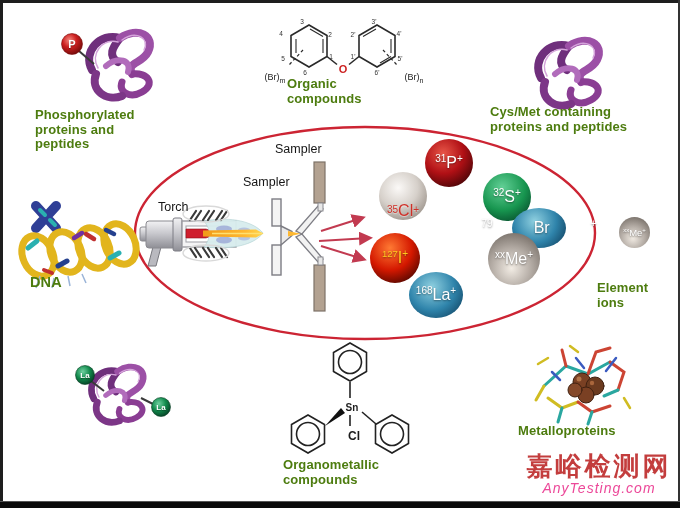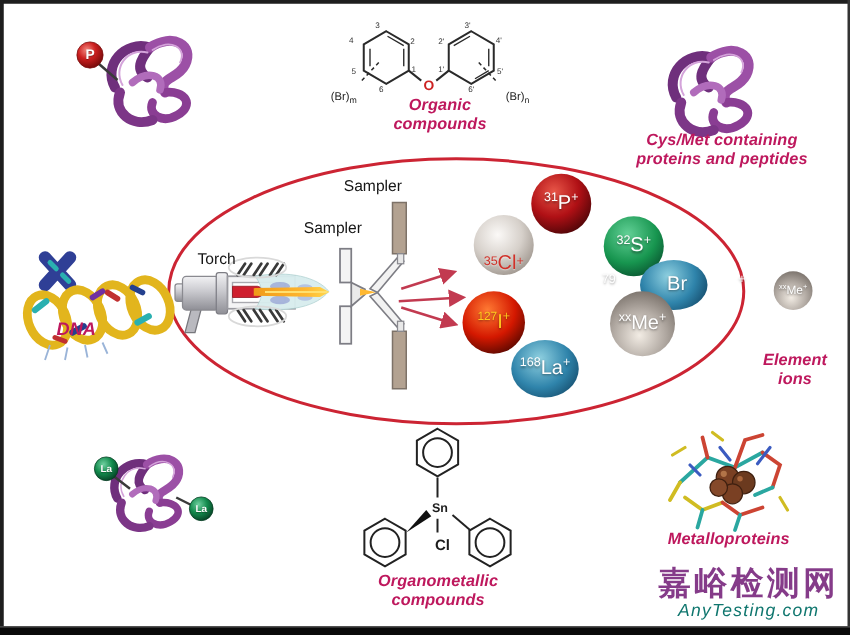--- a/index.html
+++ b/index.html
@@ -11,22 +11,22 @@
   .edge{position:absolute;background:#1e1e1e;}
   #edge-top{left:0;top:0;width:680px;height:3px;}
   #edge-left{left:0;top:0;width:3px;height:508px;}
   #edge-right{right:0;top:0;width:2px;height:508px;background:#333;}
   #edge-bottom{left:0;bottom:0;width:680px;height:6px;background:#0a0a0a;border-top:1px solid #555;}
 
   svg.art{position:absolute;left:0;top:0;}
 
   
   .caption{
-    position:absolute;color:#be185d;font-weight:bold;font-size:13px;line-height:1.12;
-    text-align:center;white-space:pre-line;letter-spacing:.1px;font-style:italic;
+    position:absolute;color:#4d7c0f;font-weight:bold;font-size:13px;line-height:1.12;
+    text-align:left;white-space:pre-line;letter-spacing:.1px;
   }
   #cap-dna{font-size:14.5px;}
   .inst-label{position:absolute;color:#161616;font-size:12.5px;font-weight:500;}
 
   
   .ball{
     position:absolute;border-radius:50%;display:flex;align-items:center;justify-content:center;
     font-weight:normal;color:#fff;text-shadow:0 1px 2px rgba(0,0,0,.45);
   }
   .ball .m,.ball .c{font-size:10px;transform:translateY(-5px);}
@@ -55,23 +55,23 @@
   .rn{position:absolute;font-size:6.5px;color:#333;transform:translate(-50%,-50%);font-weight:500;}
   .chem{position:absolute;color:#1c1c1c;font-weight:bold;transform:translate(-50%,-50%);}
   .chem sub{font-size:7px;}
   #atom-o{color:#cc2222;font-size:11px;}
   #atom-sn{font-size:10px;}
   #atom-cl{font-size:12px;}
   .brlabel{font-size:9px;font-weight:500;color:#222;}
 
   
   #wm-cn{position:absolute;left:520px;top:449px;width:158px;text-align:center;
-    font-size:26px;font-weight:bold;color:#701a75;letter-spacing:3px;opacity:.85;}
+    font-size:26px;font-weight:bold;color:#b91c1c;letter-spacing:3px;opacity:.85;}
   #wm-en{position:absolute;left:520px;top:480px;width:158px;text-align:center;
-    font-size:14px;font-style:italic;color:#0f766e;letter-spacing:1px;}
+    font-size:14px;font-style:italic;color:#ec4899;letter-spacing:1px;}
 
   .tagtext{position:absolute;color:#fff;font-weight:bold;transform:translate(-50%,-50%);text-shadow:0 1px 1px rgba(0,0,0,.4);}
 </style>
 </head>
 <body>
 
 <div id="stage">
 
   <svg class="art" width="680" height="508" viewBox="0 0 680 508">
     <defs>
@@ -234,25 +234,28 @@
         <circle cx="56" cy="44" r="9" fill="#7a4023"></circle>
         <circle cx="69" cy="48" r="9" fill="#6b3a1f"></circle>
         <circle cx="60" cy="57" r="8" fill="#7a4023"></circle>
         <circle cx="49" cy="52" r="7" fill="#85492a"></circle>
       </g>
       <circle cx="53" cy="41" r="2.5" fill="#b27448" stroke="none"></circle>
       <circle cx="66" cy="45" r="2.2" fill="#a9663c" stroke="none"></circle>
     </g>
   </svg>
 
+  <div class="caption" style="left:35px;top:108px;width:155px;">Phosphorylated
+proteins and
+peptides</div>
   <div class="caption" style="left:287px;top:77px;width:130px;">Organic
 compounds</div>
   <div class="caption" style="left:490px;top:105px;width:175px;">Cys/Met containing
 proteins and peptides</div>
-  <div class="caption" id="cap-dna" style="left:30px;top:256px;width:62px;">DNA</div>
+  <div class="caption" id="cap-dna" style="left:30px;top:274px;width:62px;">DNA</div>
   <div class="caption" style="left:597px;top:249px;width:78px;margin-top:32px;">Element
 ions</div>
   <div class="caption" style="left:283px;top:458px;width:135px;">Organometallic
 compounds</div>
   <div class="caption" style="left:518px;top:424px;width:130px;">Metalloproteins</div>
 
   <div class="inst-label" style="left:158px;top:200px;">Torch</div>
   <div class="inst-label" style="left:243px;top:175px;">Sampler</div>
   <div class="inst-label" style="left:275px;top:142px;">Sampler</div>
 

